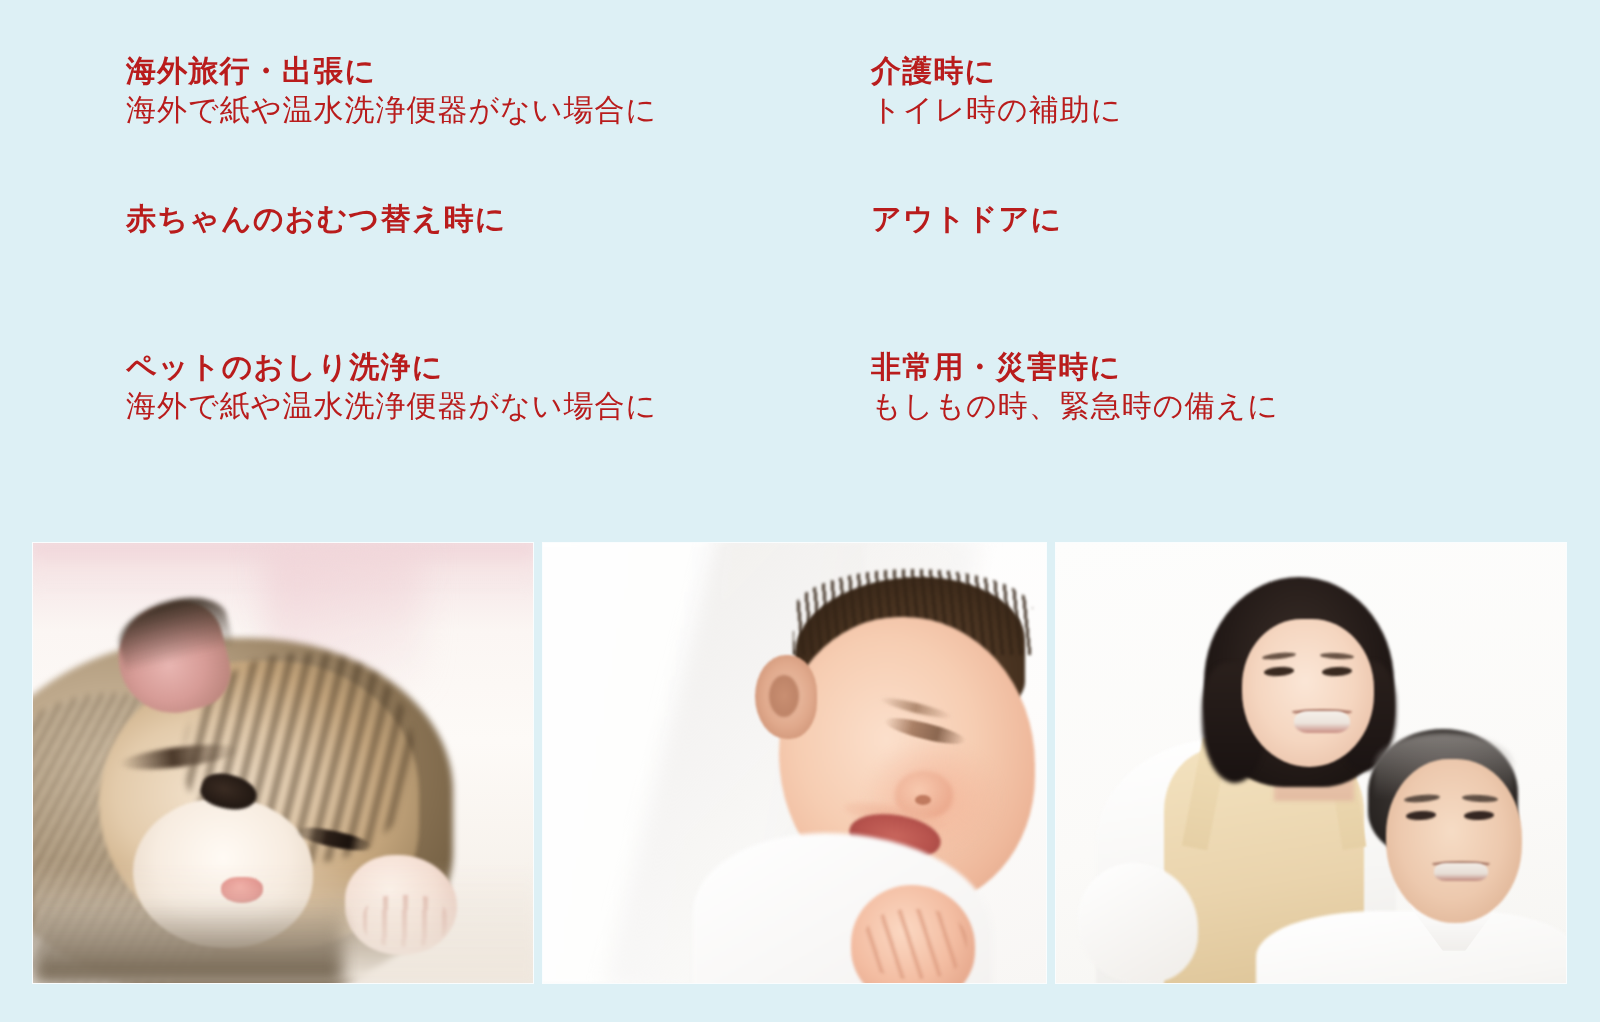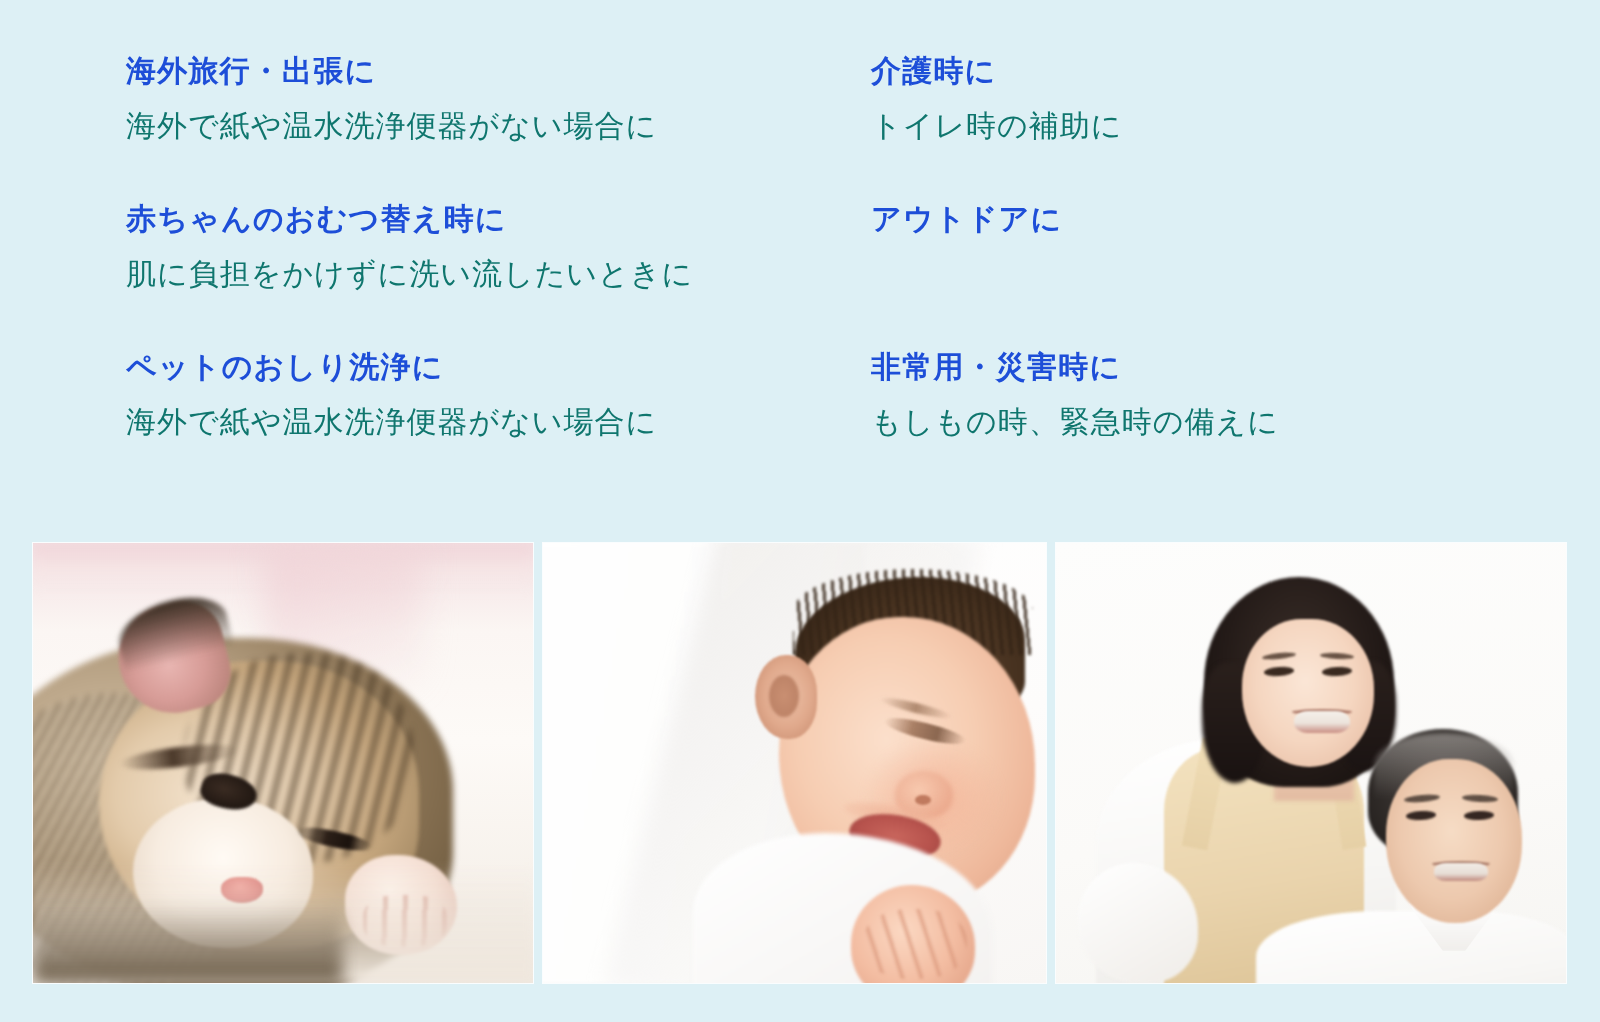--- a/index.html
+++ b/index.html
@@ -20,30 +20,29 @@
     display:grid;
     grid-template-columns:745px 745px;
     grid-template-rows:148px 148px 148px;
     padding:52px 0 0 126px;
     column-gap:0;
   }
   .uc { position:relative; }
   .uc-title {
     font-size:30px;
     font-weight:700;
-    color:#1d4ed8;
+    color:#b91c1c;
     letter-spacing:1.2px;
     line-height:1.25;
     white-space:nowrap;
   }
   .uc-desc {
-    margin-top:16px;
     font-size:30px;
     font-weight:400;
-    color:#0f766e;
+    color:#b91c1c;
     letter-spacing:1.0px;
     line-height:1.3;
     white-space:nowrap;
   }
   .uc-desc:empty { display:none; }
 
   
   .photo-row {
     position:absolute;
     left:33px; top:543px;
@@ -528,21 +527,20 @@
       <div class="uc-desc">海外で紙や温水洗浄便器がない場合に</div>
     </div>
 
     <div class="uc">
       <div class="uc-title">介護時に</div>
       <div class="uc-desc">トイレ時の補助に</div>
     </div>
 
     <div class="uc">
       <div class="uc-title">赤ちゃんのおむつ替え時に</div>
-      <div class="uc-desc">肌に負担をかけずに洗い流したいときに</div>
     </div>
 
     <div class="uc">
       <div class="uc-title">アウトドアに</div>
 
     </div>
 
     <div class="uc">
       <div class="uc-title">ペットのおしり洗浄に</div>
       <div class="uc-desc">海外で紙や温水洗浄便器がない場合に</div>

